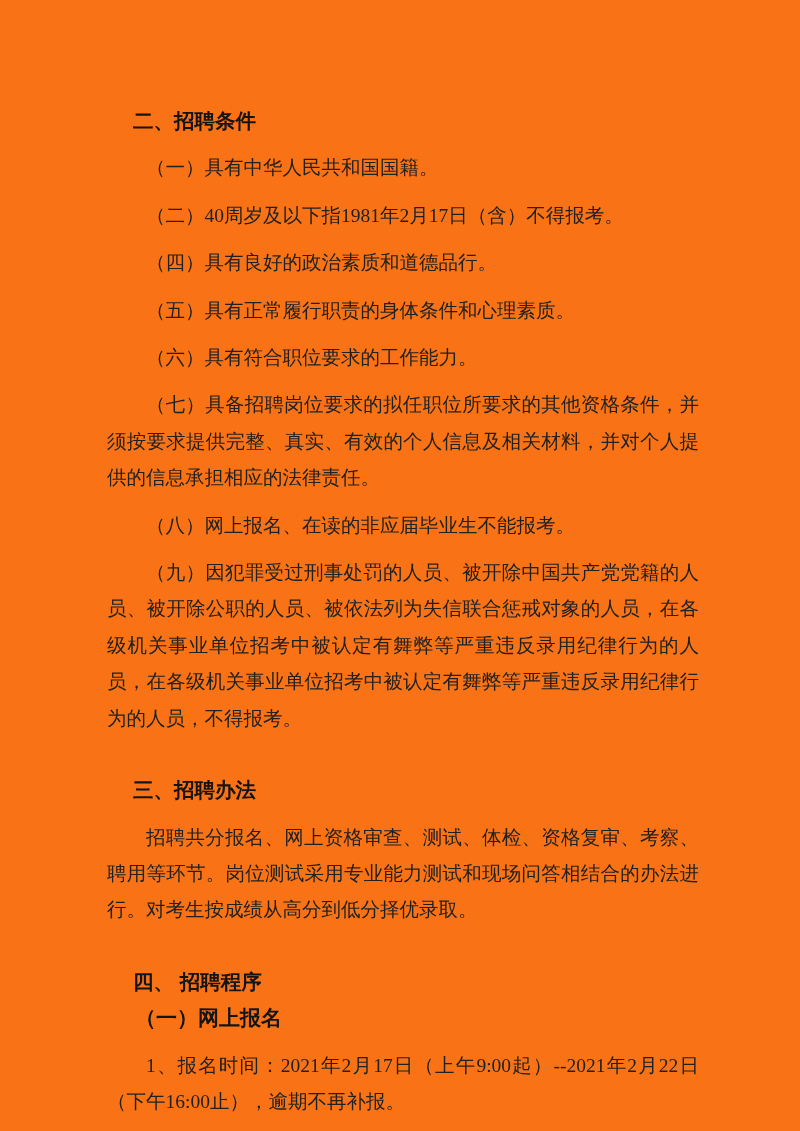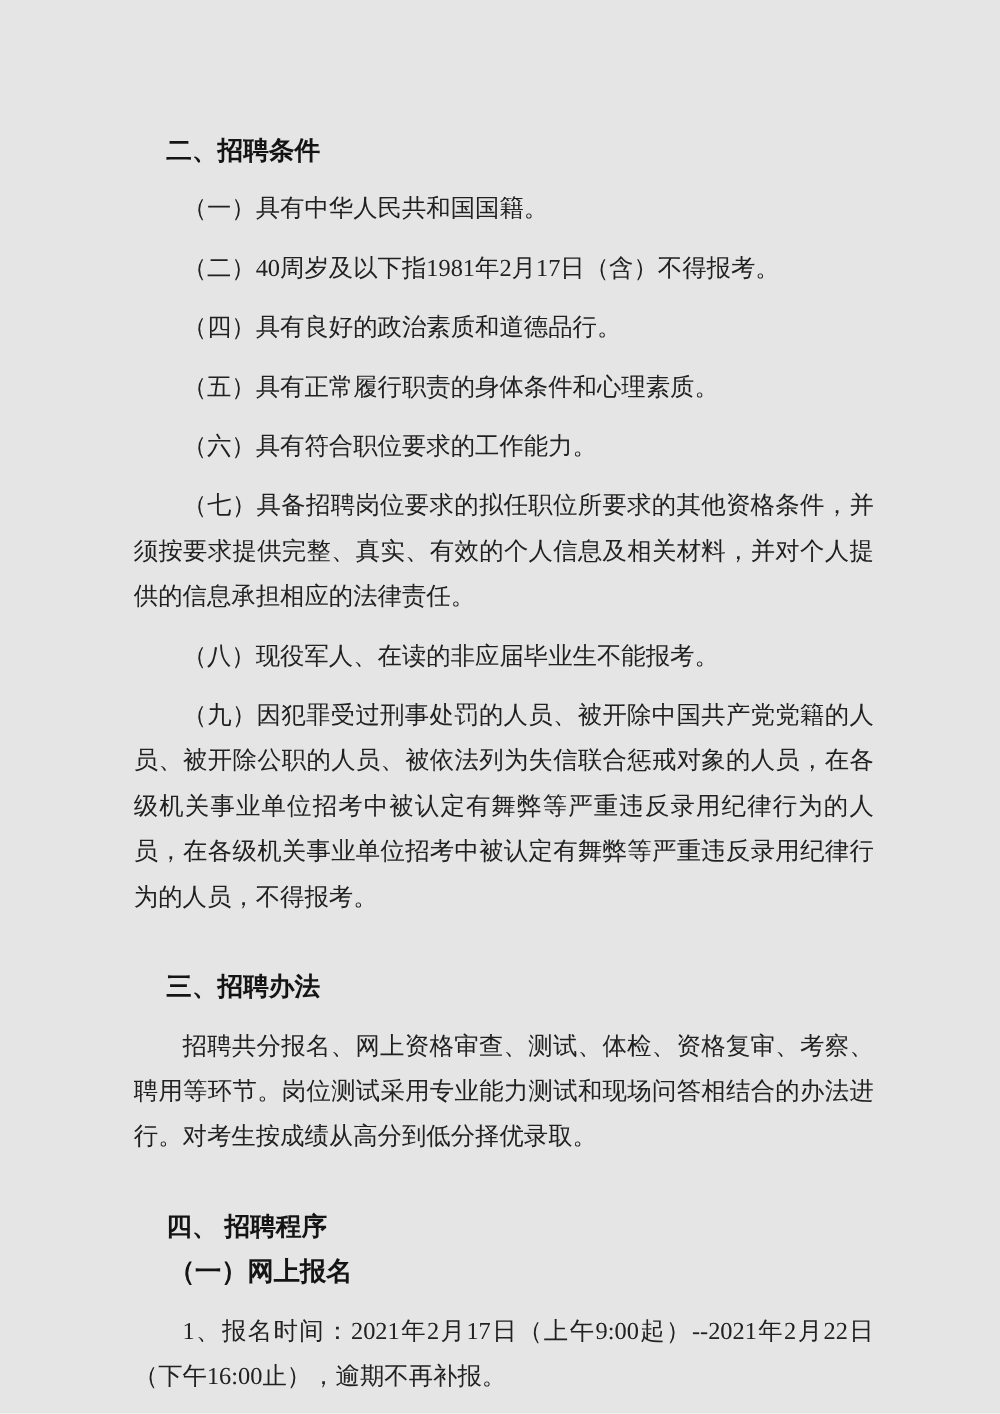--- a/index.html
+++ b/index.html
@@ -5,21 +5,21 @@
   html, body {
     margin: 0;
     padding: 0;
     background: #ffffff;
   }
   .page {
     position: relative;
     width: 800px;
     height: 1131px;
     margin: 0 auto;
-    background: #e5e5e5;
+    background: #f97316;
     box-sizing: border-box;
     padding: 103px 90px 0 96px;
     overflow: hidden;
   }
   .body-text {
     font-family: "Liberation Serif", "DejaVu Serif", serif;
     font-size: 19.5px;
     line-height: 36.4px;
     color: #212121;
     text-align: justify;
@@ -67,21 +67,21 @@
 <div class="page">
 
   <section>
     <h2 class="hd">二、招聘条件</h2>
     <p class="body-text">（一）具有中华人民共和国国籍。</p>
     <p class="body-text">（二）40周岁及以下指1981年2月17日（含）不得报考。</p>
     <p class="body-text">（四）具有良好的政治素质和道德品行。</p>
     <p class="body-text">（五）具有正常履行职责的身体条件和心理素质。</p>
     <p class="body-text">（六）具有符合职位要求的工作能力。</p>
     <p class="body-text">（七）具备招聘岗位要求的拟任职位所要求的其他资格条件，并须按要求提供完整、真实、有效的个人信息及相关材料，并对个人提供的信息承担相应的法律责任。</p>
-    <p class="body-text">（八）现役军人、在读的非应届毕业生不能报考。</p>
+    <p class="body-text">（八）网上报名、在读的非应届毕业生不能报考。</p>
     <p class="body-text">（九）因犯罪受过刑事处罚的人员、被开除中国共产党党籍的人员、被开除公职的人员、被依法列为失信联合惩戒对象的人员，在各级机关事业单位招考中被认定有舞弊等严重违反录用纪律行为的人员，在各级机关事业单位招考中被认定有舞弊等严重违反录用纪律行为的人员，不得报考。</p>
   </section>
 
   <section>
     <h2 class="hd gap-before">三、招聘办法</h2>
     <p class="body-text">招聘共分报名、网上资格审查、测试、体检、资格复审、考察、聘用等环节。岗位测试采用专业能力测试和现场问答相结合的办法进行。对考生按成绩从高分到低分择优录取。</p>
   </section>
 
   <section>
     <h2 class="hd gap-before">四、 招聘程序</h2>

